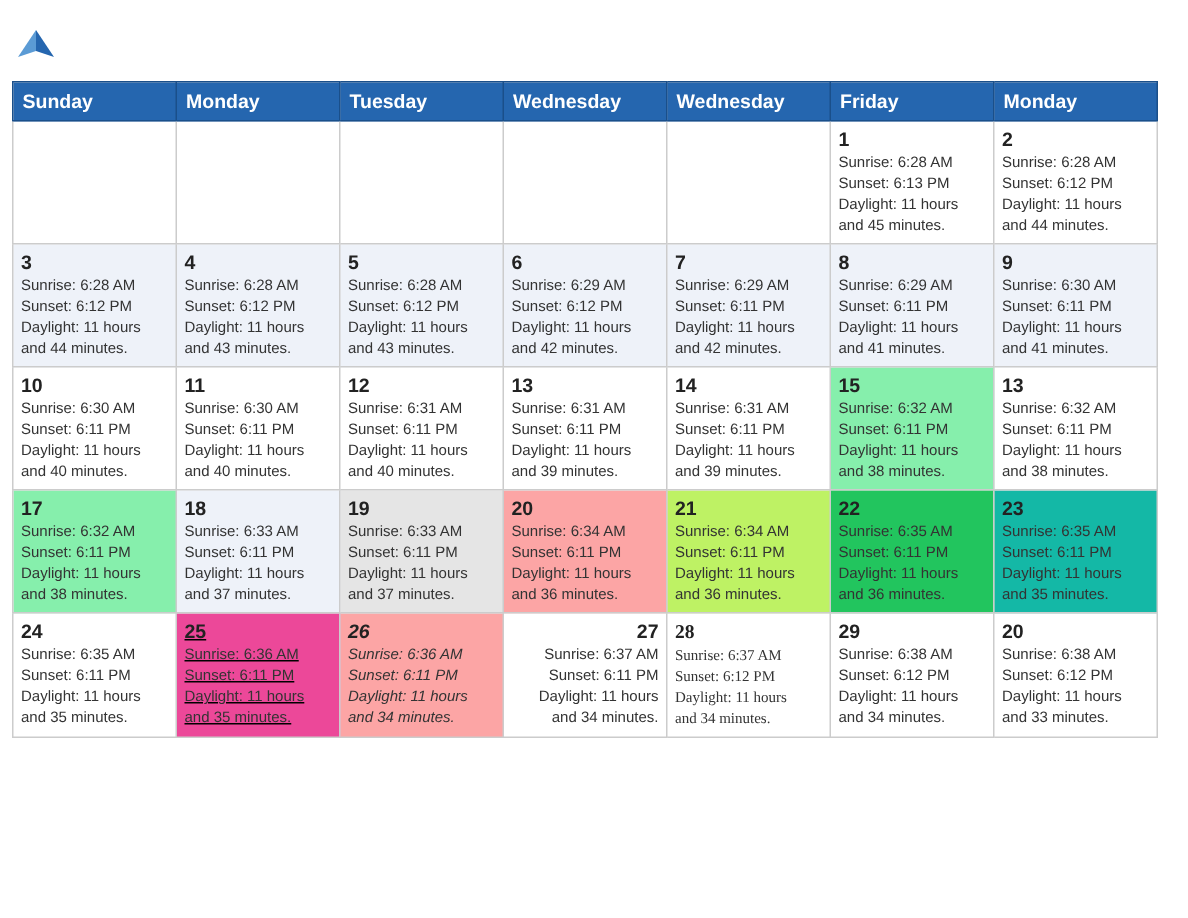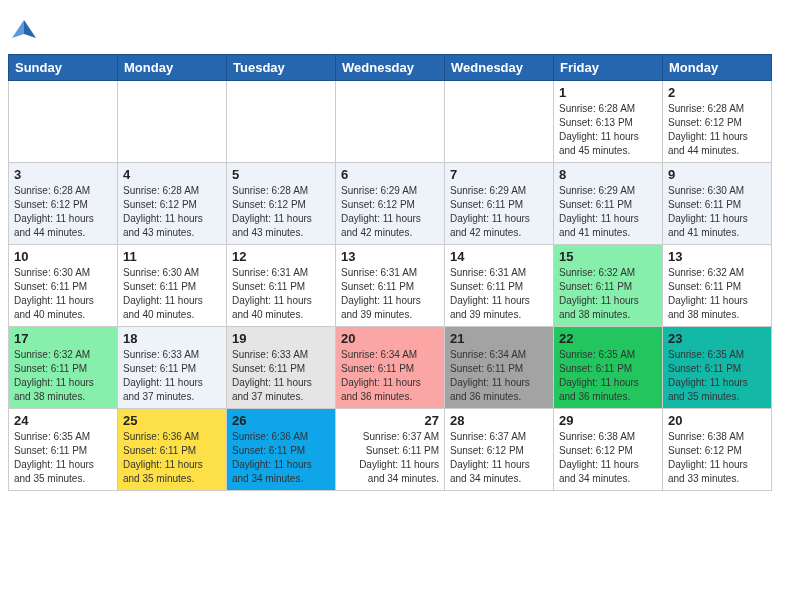--- a/index.html
+++ b/index.html
@@ -279,21 +279,21 @@
 Daylight: 11 hours
 and 37 minutes.</div>
           </td>
           <td style="background: #fca5a5;">
             <span class="day-num">20</span>
             <div class="day-info" style="white-space: pre-line;">Sunrise: 6:34 AM
 Sunset: 6:11 PM
 Daylight: 11 hours
 and 36 minutes.</div>
           </td>
-          <td style="background: #a3a3a3; margin-left: 12px;">
+          <td style="background: #bef264; margin-left: 12px;">
             <span class="day-num">21</span>
             <div class="day-info" style="white-space: pre-line;">Sunrise: 6:34 AM
 Sunset: 6:11 PM
 Daylight: 11 hours
 and 36 minutes.</div>
           </td>
           <td style="background: #22c55e;">
             <span class="day-num">22</span>
             <div class="day-info" style="white-space: pre-line;">Sunrise: 6:35 AM
 Sunset: 6:11 PM
@@ -309,42 +309,42 @@
           </td>
         </tr>
         <tr class="row-odd">
           <td style="background: rgb(255, 255, 255);">
             <span class="day-num">24</span>
             <div class="day-info" style="white-space: pre-line;">Sunrise: 6:35 AM
 Sunset: 6:11 PM
 Daylight: 11 hours
 and 35 minutes.</div>
           </td>
-          <td style="background: #fde047;">
+          <td style="background: #ec4899; text-decoration: underline;">
             <span class="day-num">25</span>
             <div class="day-info" style="white-space: pre-line;">Sunrise: 6:36 AM
 Sunset: 6:11 PM
 Daylight: 11 hours
 and 35 minutes.</div>
           </td>
-          <td style="background: #0ea5e9;">
+          <td style="background: #fca5a5; font-style: italic;">
             <span class="day-num">26</span>
             <div class="day-info" style="white-space: pre-line;">Sunrise: 6:36 AM
 Sunset: 6:11 PM
 Daylight: 11 hours
 and 34 minutes.</div>
           </td>
           <td style="background: rgb(255, 255, 255); text-align: right;">
             <span class="day-num">27</span>
             <div class="day-info" style="white-space: pre-line;">Sunrise: 6:37 AM
 Sunset: 6:11 PM
 Daylight: 11 hours
 and 34 minutes.</div>
           </td>
-          <td style="background: rgb(255, 255, 255);">
+          <td style="background: rgb(255, 255, 255); font-family: Liberation Serif, serif;">
             <span class="day-num">28</span>
             <div class="day-info" style="white-space: pre-line;">Sunrise: 6:37 AM
 Sunset: 6:12 PM
 Daylight: 11 hours
 and 34 minutes.</div>
           </td>
           <td style="background: rgb(255, 255, 255);">
             <span class="day-num">29</span>
             <div class="day-info" style="white-space: pre-line;">Sunrise: 6:38 AM
 Sunset: 6:12 PM

